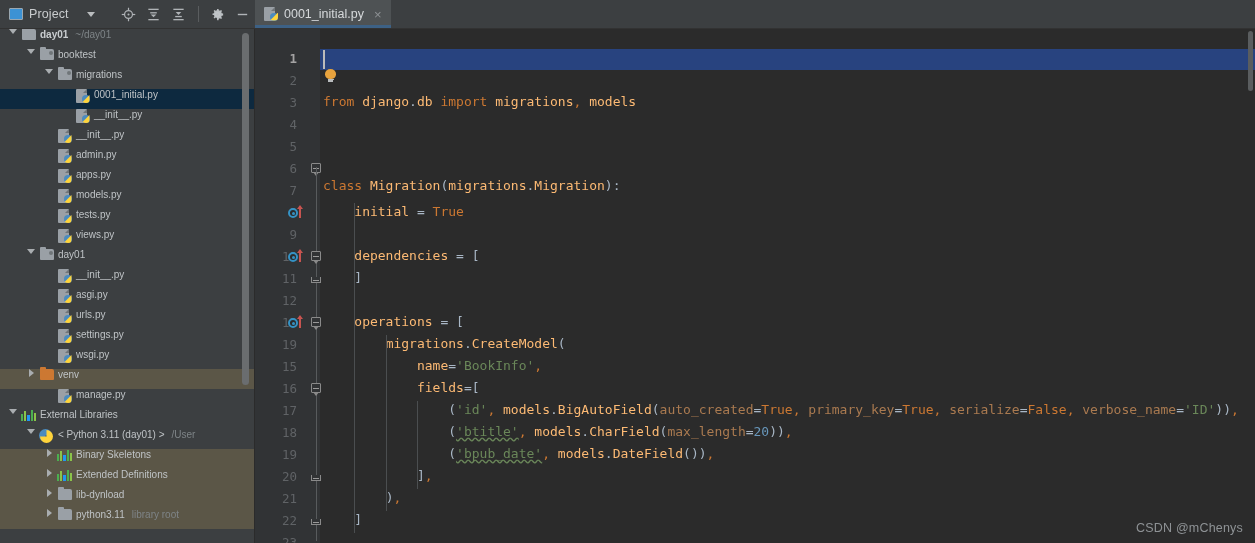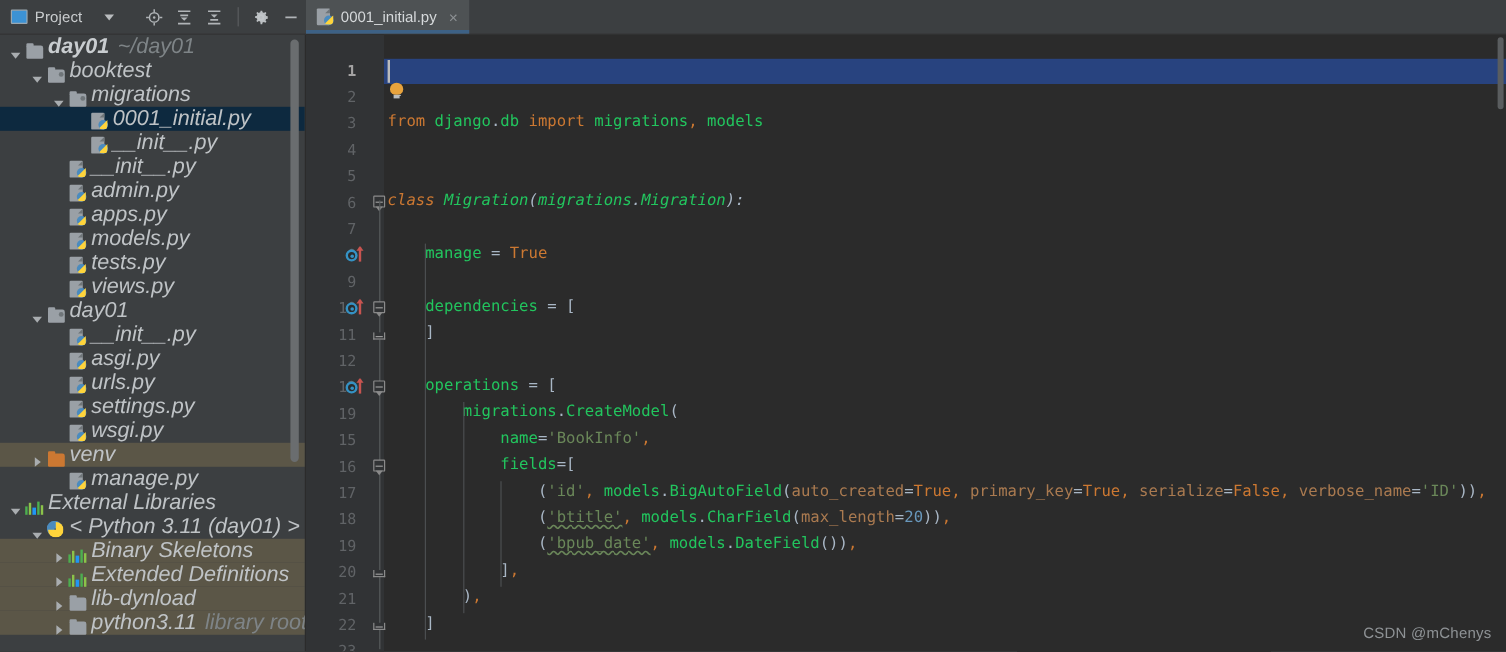--- a/index.html
+++ b/index.html
@@ -53,22 +53,22 @@
   
   .body { flex: 1; display: flex; min-height: 0; }
 
   
   .sidebar {
     width: 255px; flex: 0 0 255px; background: #3c3f41; position: relative;
     overflow: hidden; border-right: 1px solid #2b2b2b;
   }
   .tree { position: relative; }
   .row {
-    height: 20px; display: flex; align-items: flex-end; white-space: nowrap;
-    font-size: 18px; color: #bfc3c6; cursor: default; padding-right: 4px; font-style: italic;
+    height: 20px; display: flex; align-items: flex-start; white-space: nowrap;
+    font-size: 10px; color: #bfc3c6; cursor: default; padding-right: 4px;
   }
   .row.sel { background: #0d293f; }
   .row.hl  { background: #5b5647; }
   .row .arrow {
     width: 14px; flex: 0 0 14px; display: flex; align-items: center; justify-content: center;
     color: #a9adb0; font-size: 9px;
   }
   .row .arrow.open::before {
     content:""; width:0;height:0;border-left:4px solid transparent;border-right:4px solid transparent;border-top:5px solid #a9adb0;
   }
@@ -140,21 +140,21 @@
 
   .codeline {
     position: absolute; left: 0; white-space: pre; font-size: 13px;
     font-family: "DejaVu Sans Mono", monospace; color: #a9b7c6; letter-spacing: 0px;
   }
   .selrow { position: absolute; left: 65px; right: 0; height: 21px; background: #28437f; }
   .caret { position: absolute; width: 2px; height: 19px; background: #bbbbbb; }
 
   .k-comment { color: #808080; }
   .k-kw      { color: #cc7832; }
-  .k-def     { color: #22c55e; }
+  .k-def     { color: #fdba74; }
   .k-str     { color: #6a8759; }
   .k-num     { color: #6897bb; }
   .k-param   { color: #aa7a50; }
   .k-punct   { color: #a9b7c6; }
   .k-comma   { color: #cc7832; }
 
   .typo { text-decoration: underline wavy #6a8759; text-decoration-skip-ink: none; }
 
   
   .ovr { position: absolute; width: 18px; height: 14px; }
@@ -558,22 +558,22 @@
         </div>
       <div class="sb-scroll"></div>
     </div>
 
     <div class="editor">
       <div class="gutter"></div>
       <div class="foldcol"></div>
       <div class="selrow" style="top: 20px;"></div>
         <div class="code-area" id="code-area">
           <div class="codeline" style="top: 65px; left: 3px;"><span class="k-kw">from</span><span class="k-punct"> </span><span class="k-def">django</span><span class="k-punct">.</span><span class="k-def">db</span><span class="k-punct"> </span><span class="k-kw">import</span><span class="k-punct"> </span><span class="k-def">migrations</span><span class="k-comma">,</span><span class="k-punct"> </span><span class="k-def">models</span></div>
-          <div class="codeline" style="top: 131px; left: 3px; font-style: italic;"><span class="k-kw">class</span><span class="k-punct"> </span><span class="k-def">Migration</span><span class="k-punct">(</span><span class="k-def">migrations</span><span class="k-punct">.</span><span class="k-def">Migration</span><span class="k-punct">)</span><span class="k-punct">:</span></div>
-          <div class="codeline" style="top: 175px; left: 3px;"><span class="k-punct"> </span><span class="k-punct"> </span><span class="k-punct"> </span><span class="k-punct"> </span><span class="k-def">manage</span><span class="k-punct"> </span><span class="k-punct">=</span><span class="k-punct"> </span><span class="k-kw">True</span></div>
+          <div class="codeline" style="top: 149px; left: 3px;"><span class="k-kw">class</span><span class="k-punct"> </span><span class="k-def">Migration</span><span class="k-punct">(</span><span class="k-def">migrations</span><span class="k-punct">.</span><span class="k-def">Migration</span><span class="k-punct">)</span><span class="k-punct">:</span></div>
+          <div class="codeline" style="top: 175px; left: 3px;"><span class="k-punct"> </span><span class="k-punct"> </span><span class="k-punct"> </span><span class="k-punct"> </span><span class="k-def">initial</span><span class="k-punct"> </span><span class="k-punct">=</span><span class="k-punct"> </span><span class="k-kw">True</span></div>
           <div class="codeline" style="top: 219px; left: 3px;"><span class="k-punct"> </span><span class="k-punct"> </span><span class="k-punct"> </span><span class="k-punct"> </span><span class="k-def">dependencies</span><span class="k-punct"> </span><span class="k-punct">=</span><span class="k-punct"> </span><span class="k-punct">[</span></div>
           <div class="codeline" style="top: 241px; left: 3px;"><span class="k-punct"> </span><span class="k-punct"> </span><span class="k-punct"> </span><span class="k-punct"> </span><span class="k-punct">]</span></div>
           <div class="codeline" style="top: 285px; left: 3px;"><span class="k-punct"> </span><span class="k-punct"> </span><span class="k-punct"> </span><span class="k-punct"> </span><span class="k-def">operations</span><span class="k-punct"> </span><span class="k-punct">=</span><span class="k-punct"> </span><span class="k-punct">[</span></div>
           <div class="codeline" style="top: 307px; left: 3px;"><span class="k-punct"> </span><span class="k-punct"> </span><span class="k-punct"> </span><span class="k-punct"> </span><span class="k-punct"> </span><span class="k-punct"> </span><span class="k-punct"> </span><span class="k-punct"> </span><span class="k-def">migrations</span><span class="k-punct">.</span><span class="k-def">CreateModel</span><span class="k-punct">(</span></div>
           <div class="codeline" style="top: 329px; left: 3px;"><span class="k-punct"> </span><span class="k-punct"> </span><span class="k-punct"> </span><span class="k-punct"> </span><span class="k-punct"> </span><span class="k-punct"> </span><span class="k-punct"> </span><span class="k-punct"> </span><span class="k-punct"> </span><span class="k-punct"> </span><span class="k-punct"> </span><span class="k-punct"> </span><span class="k-def">name</span><span class="k-punct">=</span><span class="k-str">'BookInfo'</span><span class="k-comma">,</span></div>
           <div class="codeline" style="top: 351px; left: 3px;"><span class="k-punct"> </span><span class="k-punct"> </span><span class="k-punct"> </span><span class="k-punct"> </span><span class="k-punct"> </span><span class="k-punct"> </span><span class="k-punct"> </span><span class="k-punct"> </span><span class="k-punct"> </span><span class="k-punct"> </span><span class="k-punct"> </span><span class="k-punct"> </span><span class="k-def">fields</span><span class="k-punct">=</span><span class="k-punct">[</span></div>
           <div class="codeline" style="top: 373px; left: 3px;"><span class="k-punct"> </span><span class="k-punct"> </span><span class="k-punct"> </span><span class="k-punct"> </span><span class="k-punct"> </span><span class="k-punct"> </span><span class="k-punct"> </span><span class="k-punct"> </span><span class="k-punct"> </span><span class="k-punct"> </span><span class="k-punct"> </span><span class="k-punct"> </span><span class="k-punct"> </span><span class="k-punct"> </span><span class="k-punct"> </span><span class="k-punct"> </span><span class="k-punct">(</span><span class="k-str">'id'</span><span class="k-comma">,</span><span class="k-punct"> </span><span class="k-def">models</span><span class="k-punct">.</span><span class="k-def">BigAutoField</span><span class="k-punct">(</span><span class="k-param">auto_created</span><span class="k-punct">=</span><span class="k-kw">True</span><span class="k-comma">,</span><span class="k-punct"> </span><span class="k-param">primary_key</span><span class="k-punct">=</span><span class="k-kw">True</span><span class="k-comma">,</span><span class="k-punct"> </span><span class="k-param">serialize</span><span class="k-punct">=</span><span class="k-kw">False</span><span class="k-comma">,</span><span class="k-punct"> </span><span class="k-param">verbose_name</span><span class="k-punct">=</span><span class="k-str">'ID'</span><span class="k-punct">)</span><span class="k-punct">)</span><span class="k-comma">,</span></div>
           <div class="codeline" style="top: 395px; left: 3px;"><span class="k-punct"> </span><span class="k-punct"> </span><span class="k-punct"> </span><span class="k-punct"> </span><span class="k-punct"> </span><span class="k-punct"> </span><span class="k-punct"> </span><span class="k-punct"> </span><span class="k-punct"> </span><span class="k-punct"> </span><span class="k-punct"> </span><span class="k-punct"> </span><span class="k-punct"> </span><span class="k-punct"> </span><span class="k-punct"> </span><span class="k-punct"> </span><span class="k-punct">(</span><span class="k-str typo">'btitle'</span><span class="k-comma">,</span><span class="k-punct"> </span><span class="k-def">models</span><span class="k-punct">.</span><span class="k-def">CharField</span><span class="k-punct">(</span><span class="k-param">max_length</span><span class="k-punct">=</span><span class="k-num">20</span><span class="k-punct">)</span><span class="k-punct">)</span><span class="k-comma">,</span></div>
           <div class="codeline" style="top: 417px; left: 3px;"><span class="k-punct"> </span><span class="k-punct"> </span><span class="k-punct"> </span><span class="k-punct"> </span><span class="k-punct"> </span><span class="k-punct"> </span><span class="k-punct"> </span><span class="k-punct"> </span><span class="k-punct"> </span><span class="k-punct"> </span><span class="k-punct"> </span><span class="k-punct"> </span><span class="k-punct"> </span><span class="k-punct"> </span><span class="k-punct"> </span><span class="k-punct"> </span><span class="k-punct">(</span><span class="k-str typo">'bpub_date'</span><span class="k-comma">,</span><span class="k-punct"> </span><span class="k-def">models</span><span class="k-punct">.</span><span class="k-def">DateField</span><span class="k-punct">(</span><span class="k-punct">)</span><span class="k-punct">)</span><span class="k-comma">,</span></div>
           <div class="codeline" style="top: 439px; left: 3px;"><span class="k-punct"> </span><span class="k-punct"> </span><span class="k-punct"> </span><span class="k-punct"> </span><span class="k-punct"> </span><span class="k-punct"> </span><span class="k-punct"> </span><span class="k-punct"> </span><span class="k-punct"> </span><span class="k-punct"> </span><span class="k-punct"> </span><span class="k-punct"> </span><span class="k-punct">]</span><span class="k-comma">,</span></div>

